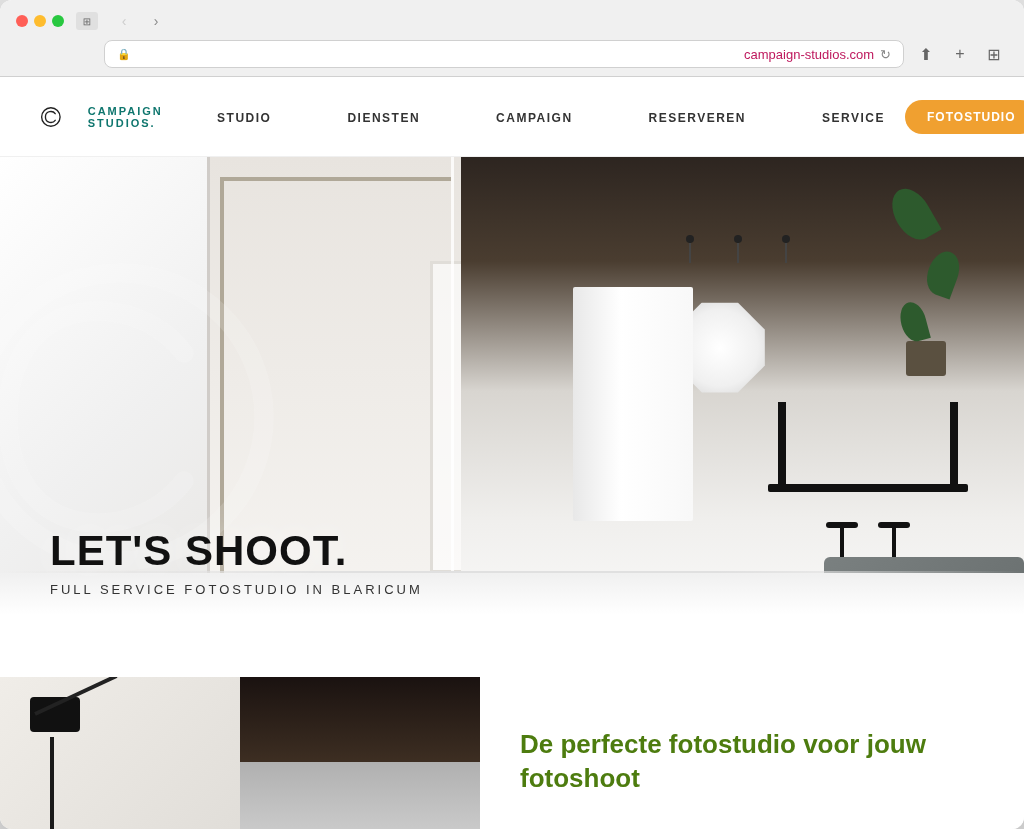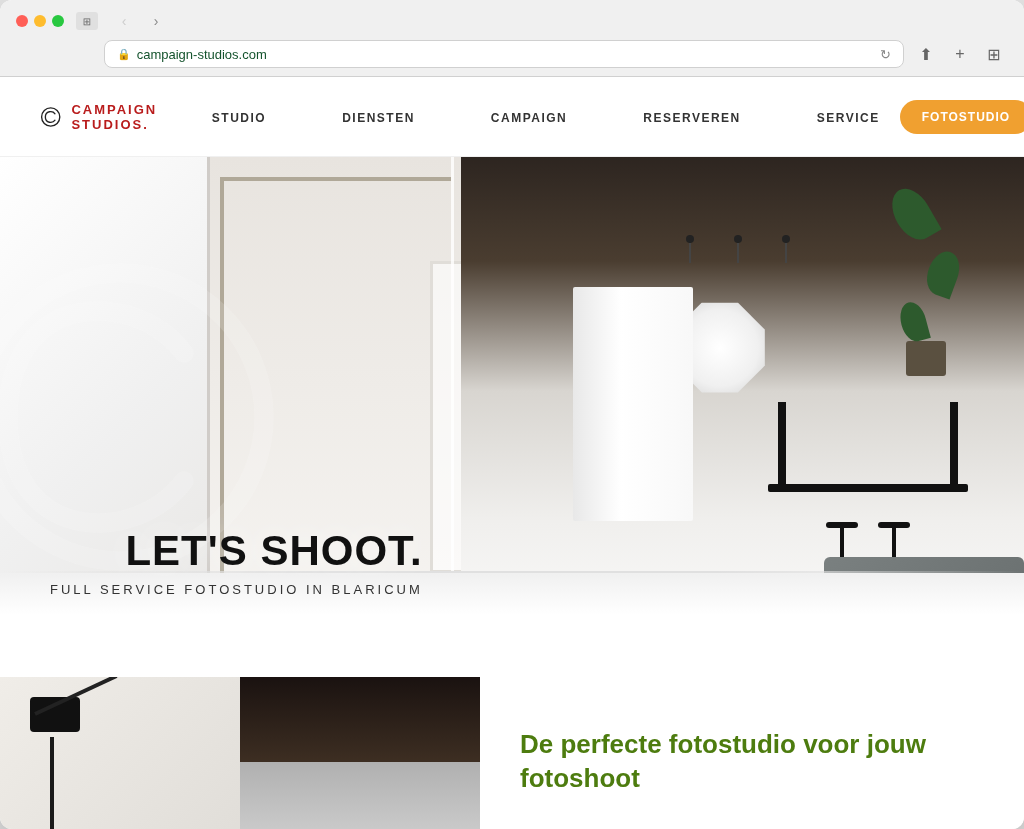--- a/index.html
+++ b/index.html
@@ -109,23 +109,23 @@
       height: 28px;
     }
 
     .lock-icon {
       color: #888;
       font-size: 11px;
     }
 
     .address-text {
       font-size: 13px;
-      color: #14532d;
+      color: #be185d;
       flex: 1;
-      text-align: left;
+      text-align: right;
     }
 
     .reload-btn {
       color: #888;
       font-size: 13px;
       cursor: pointer;
     }
 
     .chrome-actions {
       display: flex;
@@ -172,24 +172,25 @@
       gap: 10px;
       margin-right: auto;
     }
 
     .logo-icon {
       width: 36px;
       height: 36px;
     }
 
     .logo-text {
-      font-size: 13px;
+      font-size: 11px;
       font-weight: 700;
       letter-spacing: 2px;
-      color: #b91c1c;
+      color: #0f766e;
+      margin-left: 16px;
     }
 
     .nav-links {
       display: flex;
       align-items: center;
       gap: 36px;
       list-style: none;
     }
 
     .nav-link {
@@ -411,21 +412,20 @@
       width: 100%;
       height: 100%;
     }
 
     
     .hero-text {
       position: absolute;
       bottom: 80px;
       left: 50px;
       z-index: 10;
-      text-align: right;
     }
 
     .hero-title {
       font-size: 42px;
       font-weight: 900;
       color: #111;
       letter-spacing: 1px;
       line-height: 1.1;
       text-shadow: 0 0 30px rgba(255,255,255,0.8);
     }

